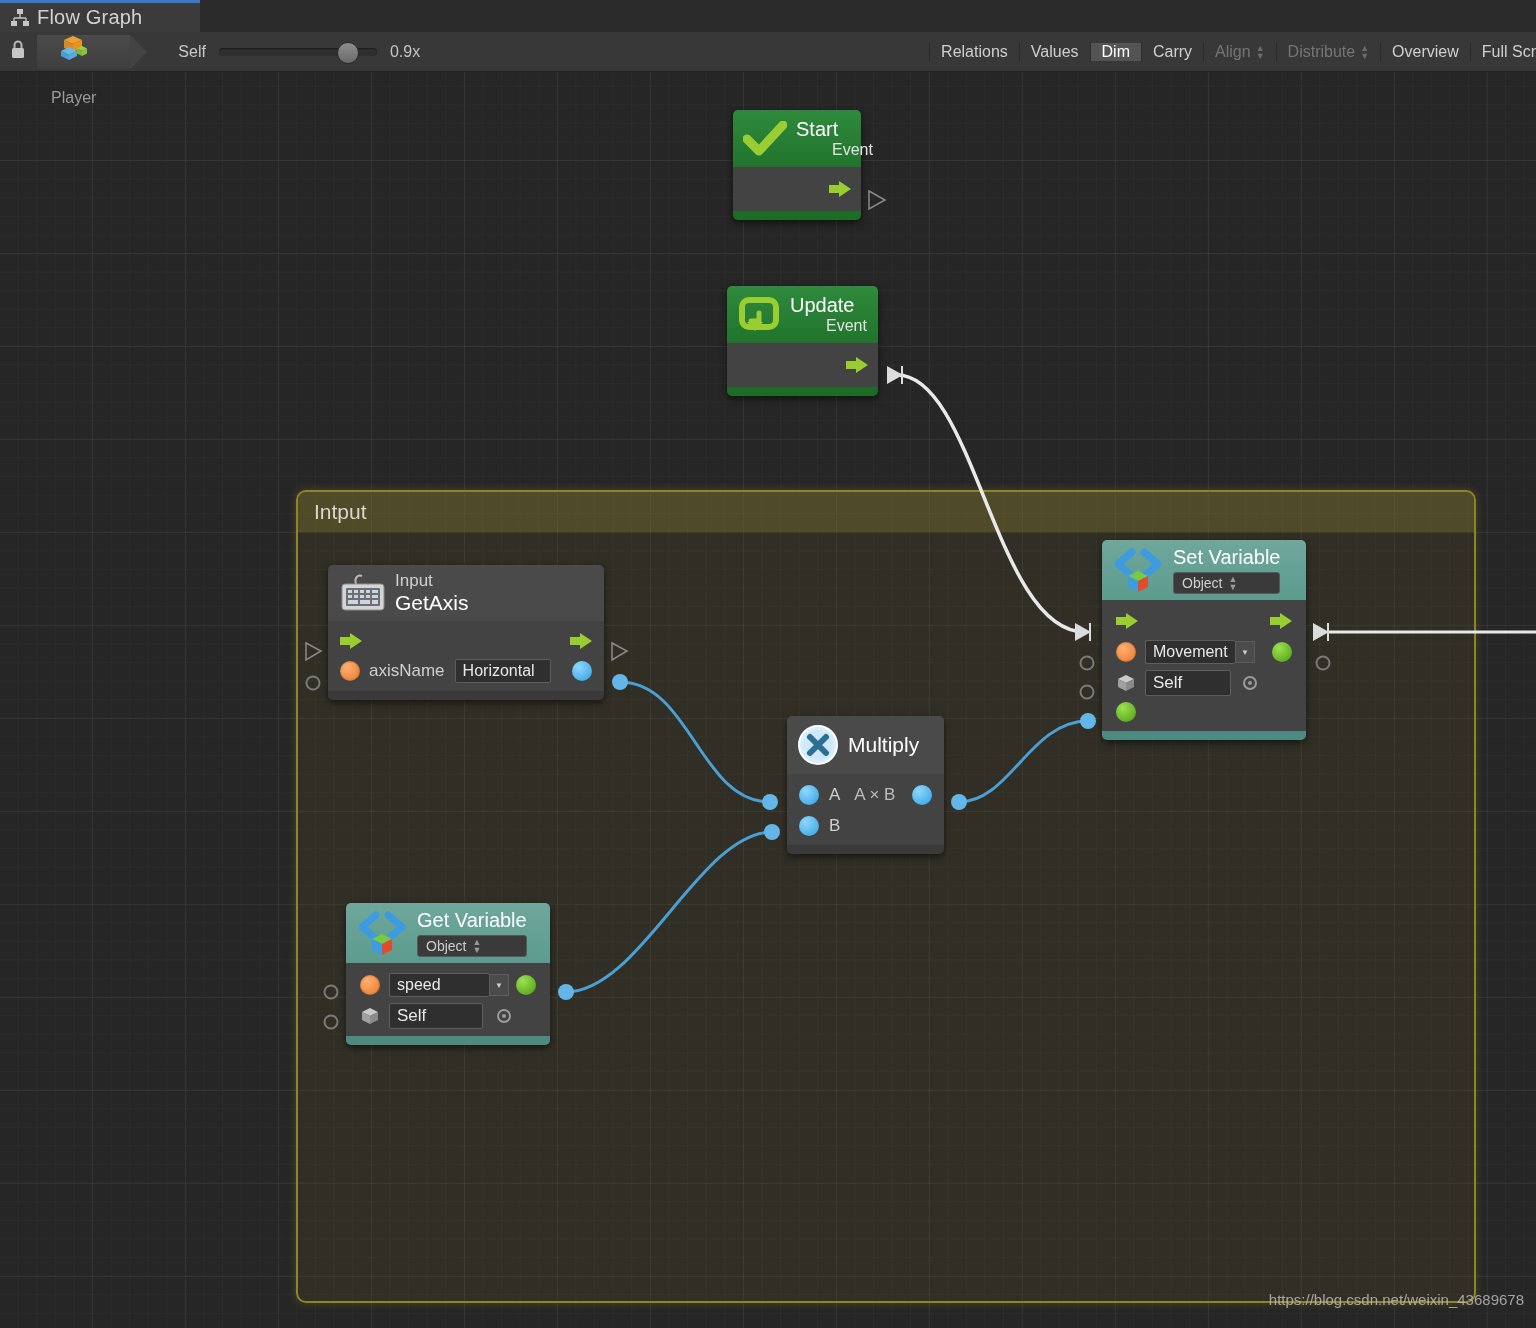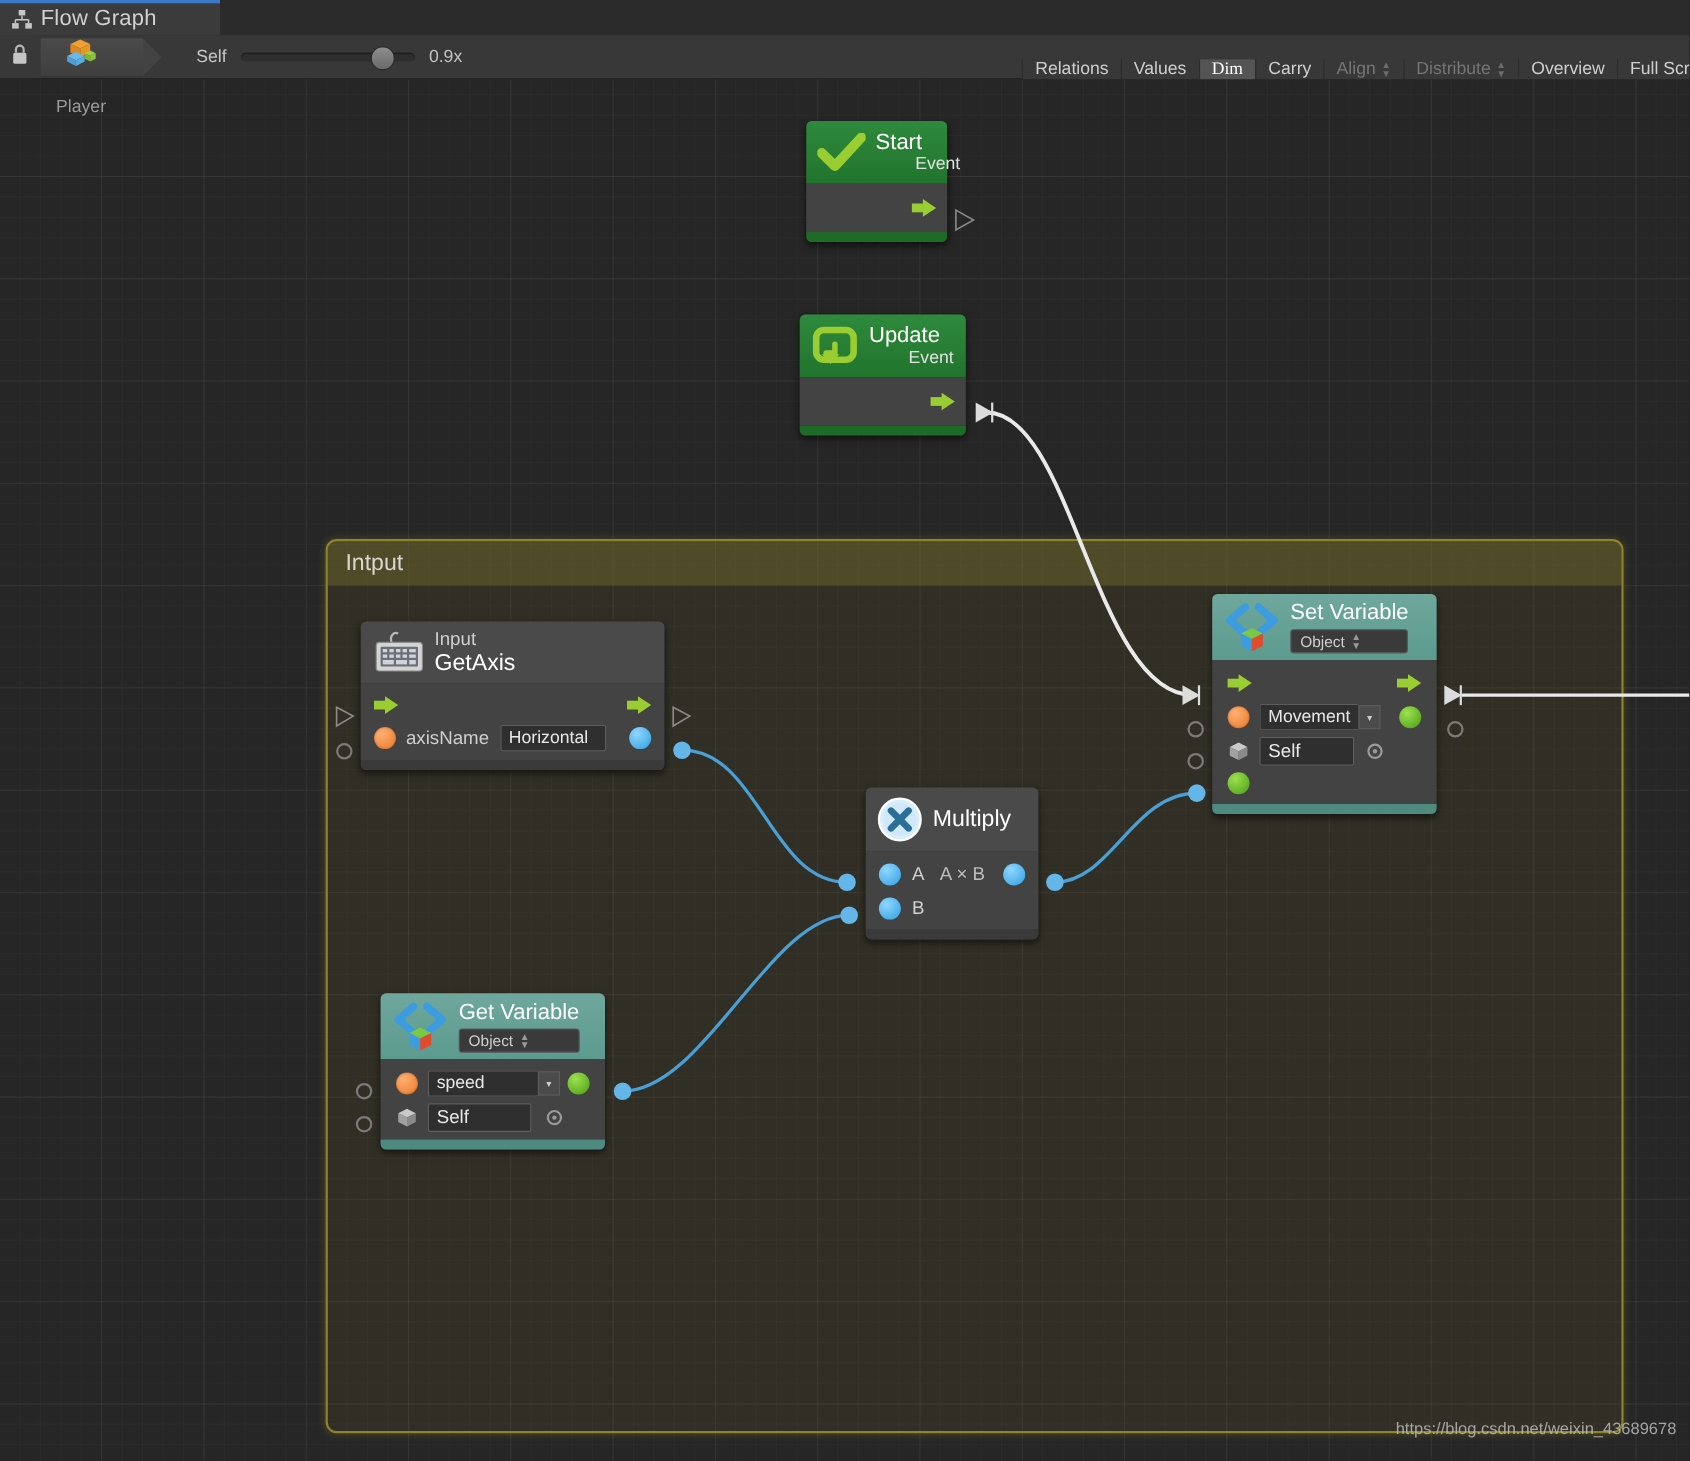--- a/index.html
+++ b/index.html
@@ -44,26 +44,26 @@
     border-top:17px solid transparent;border-bottom:17px solid transparent;
     border-left:17px solid #434343;
   }
 
   #zoomwrap{display:flex;align-items:center;gap:13px;margin-left:48px;color:#c8c8c8;font-size:16px;}
   #zoomtrack{position:relative;width:158px;height:8px;background:#2e2e2e;border-radius:4px;box-shadow:inset 0 1px 1px #1d1d1d;}
   #zoomknob{position:absolute;left:128px;top:-6px;width:20px;height:20px;border-radius:50%;
             background:linear-gradient(to bottom,#8d8d8d,#6a6a6a);border:1px solid #2a2a2a;}
   #zoomval{color:#c3c3c3;font-size:16px;}
 
-  #tbright{margin-left:auto;display:flex;align-items:flex-end;height:40px;}
+  #tbright{margin-left:auto;display:flex;align-items:center;height:40px;}
   .tbitem{
     display:flex;align-items:center;gap:5px;padding:0 11px;color:#cfcfcf;font-size:16px;
     border-left:1px solid #2c2c2c;background:#383838;white-space:nowrap;
   }
-  .tbitem.active{background:#545454;color:#fff;font-family:Liberation Serif, serif;}
+  .tbitem.active{background:#545454;color:#fff;}
   .tbitem.disabled{color:#757575;}
   .updown{display:inline-block;font-size:9px;line-height:8px;color:#9a9a9a;text-align:center;}
   .updown.dis{color:#6b6b6b;}
 
   
   #groupbox{
     position:absolute;left:296px;top:490px;width:1180px;height:813px;
     background:rgba(118,108,36,0.14);
     border:2px solid #8e8528;border-radius:10px;box-sizing:border-box;
     box-shadow:0 0 8px rgba(170,158,60,0.30);

